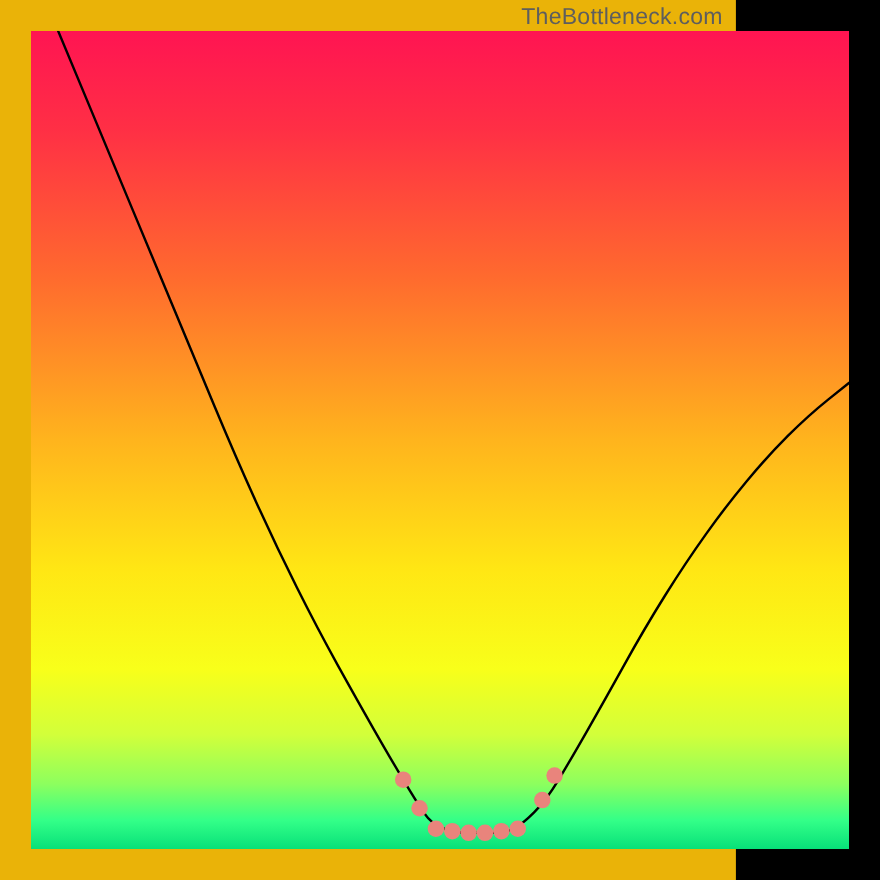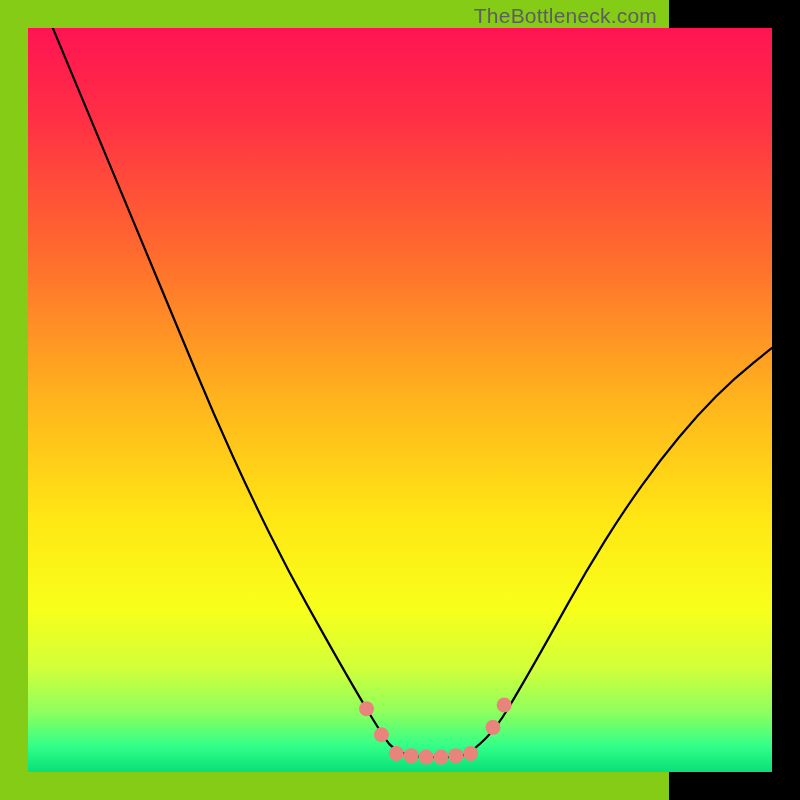--- a/index.html
+++ b/index.html
@@ -10,21 +10,21 @@
     overflow: hidden;
     background: #000;
     font-family: Arial, Helvetica, sans-serif;
   }
   .frame {
     position: absolute;
     left: 0;
     top: 0;
     width: 669px;
     height: 800px;
-    background: #84cc16;
+    background: #eab308;
   }
   .plot {
     position: absolute;
     left: 28px;
     top: 28px;
     width: 744px;
     height: 744px;
     overflow: hidden;
   }
   .gradient {

